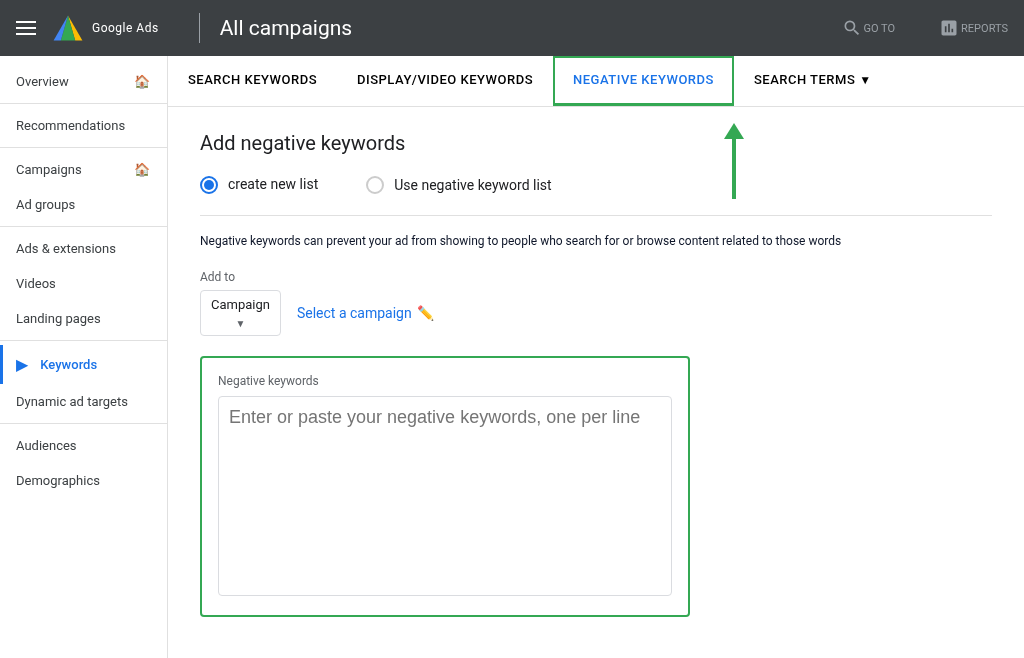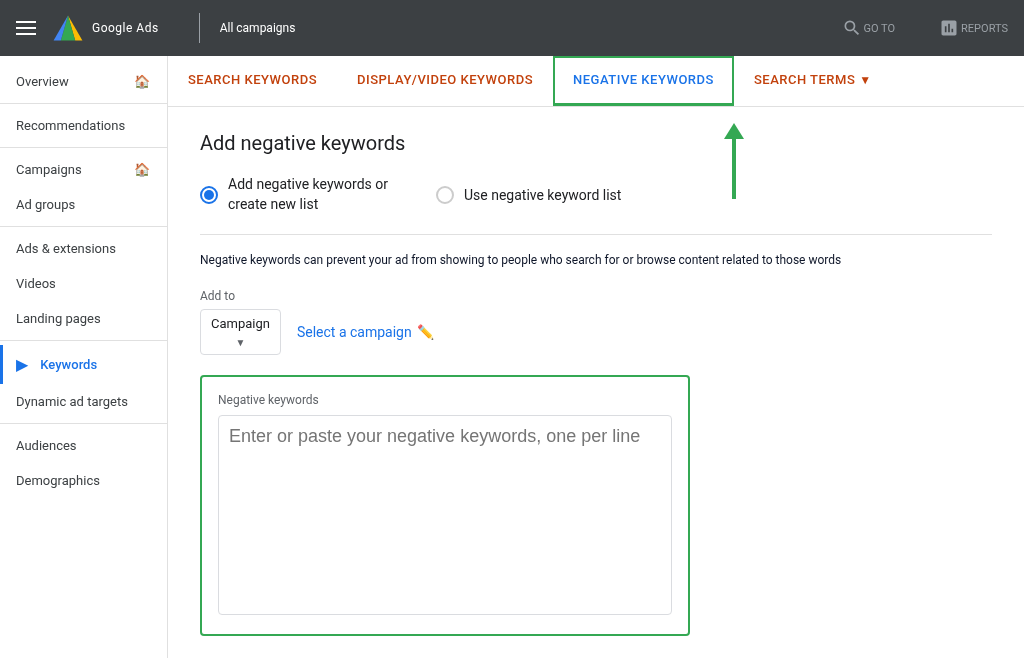--- a/index.html
+++ b/index.html
@@ -16,21 +16,21 @@
       position: fixed;
       top: 0; left: 0; right: 0;
       z-index: 100;
     }
     .hamburger-icon { display: flex; flex-direction: column; gap: 4px; cursor: pointer; margin-right: 16px; }
     .hamburger-icon span { display: block; width: 20px; height: 2px; background: #fff; }
     .logo-area { display: flex; align-items: center; gap: 8px; margin-right: 20px; }
     .logo-triangle { width: 32px; height: 28px; }
     .brand-name { font-size: 12px; font-weight: 400; color: #fff; letter-spacing: 0.5px; }
     .divider-vert { width: 1px; height: 30px; background: #9aa0a6; margin: 0 20px; }
-    .header-title { font-size: 12px; color: #fff; font-weight: 400; }
+    .header-title { font-size: 21px; color: #fff; font-weight: 400; }
     .header-right { margin-left: auto; display: flex; align-items: center; gap: 24px; }
     .header-action { display: flex; flex-direction: row; align-items: center; cursor: pointer; color: #9aa0a6; font-size: 11px; gap: 2px; margin-left: 20px; }
 
     
     .layout { display: flex; margin-top: 56px; height: calc(100vh - 56px); }
 
     
     .sidebar {
       width: 168px;
       background: #fff;
@@ -68,21 +68,21 @@
       display: flex;
       align-items: center;
       border-bottom: 1px solid #e0e0e0;
       padding: 0 0;
       background: #fff;
     }
     .tab {
       padding: 16px 20px;
       font-size: 13px;
       font-weight: 500;
-      color: #c2410c;
+      color: #000000;
       cursor: pointer;
       border-bottom: 3px solid transparent;
       white-space: nowrap;
       text-transform: uppercase;
       letter-spacing: 0.5px;
     }
     .tab.active {
       color: #1a73e8;
       border-bottom: 3px solid #34a853;
       background: #fff;
@@ -285,21 +285,20 @@
         <div class="arrow-head"></div>
         <div class="arrow-shaft"></div>
       </div>
 
       <h2 class="page-title">Add negative keywords</h2>
 
       <div class="radio-group">
         <div class="radio-option">
           <div class="radio-circle checked"></div>
           <div class="radio-label-multi">
-            <div>Add negative keywords or</div>
             <div>create new list</div>
           </div>
         </div>
         <div class="radio-option">
           <div class="radio-circle"></div>
           <span>Use negative keyword list</span>
         </div>
       </div>
 
       <div class="section-divider"></div>

